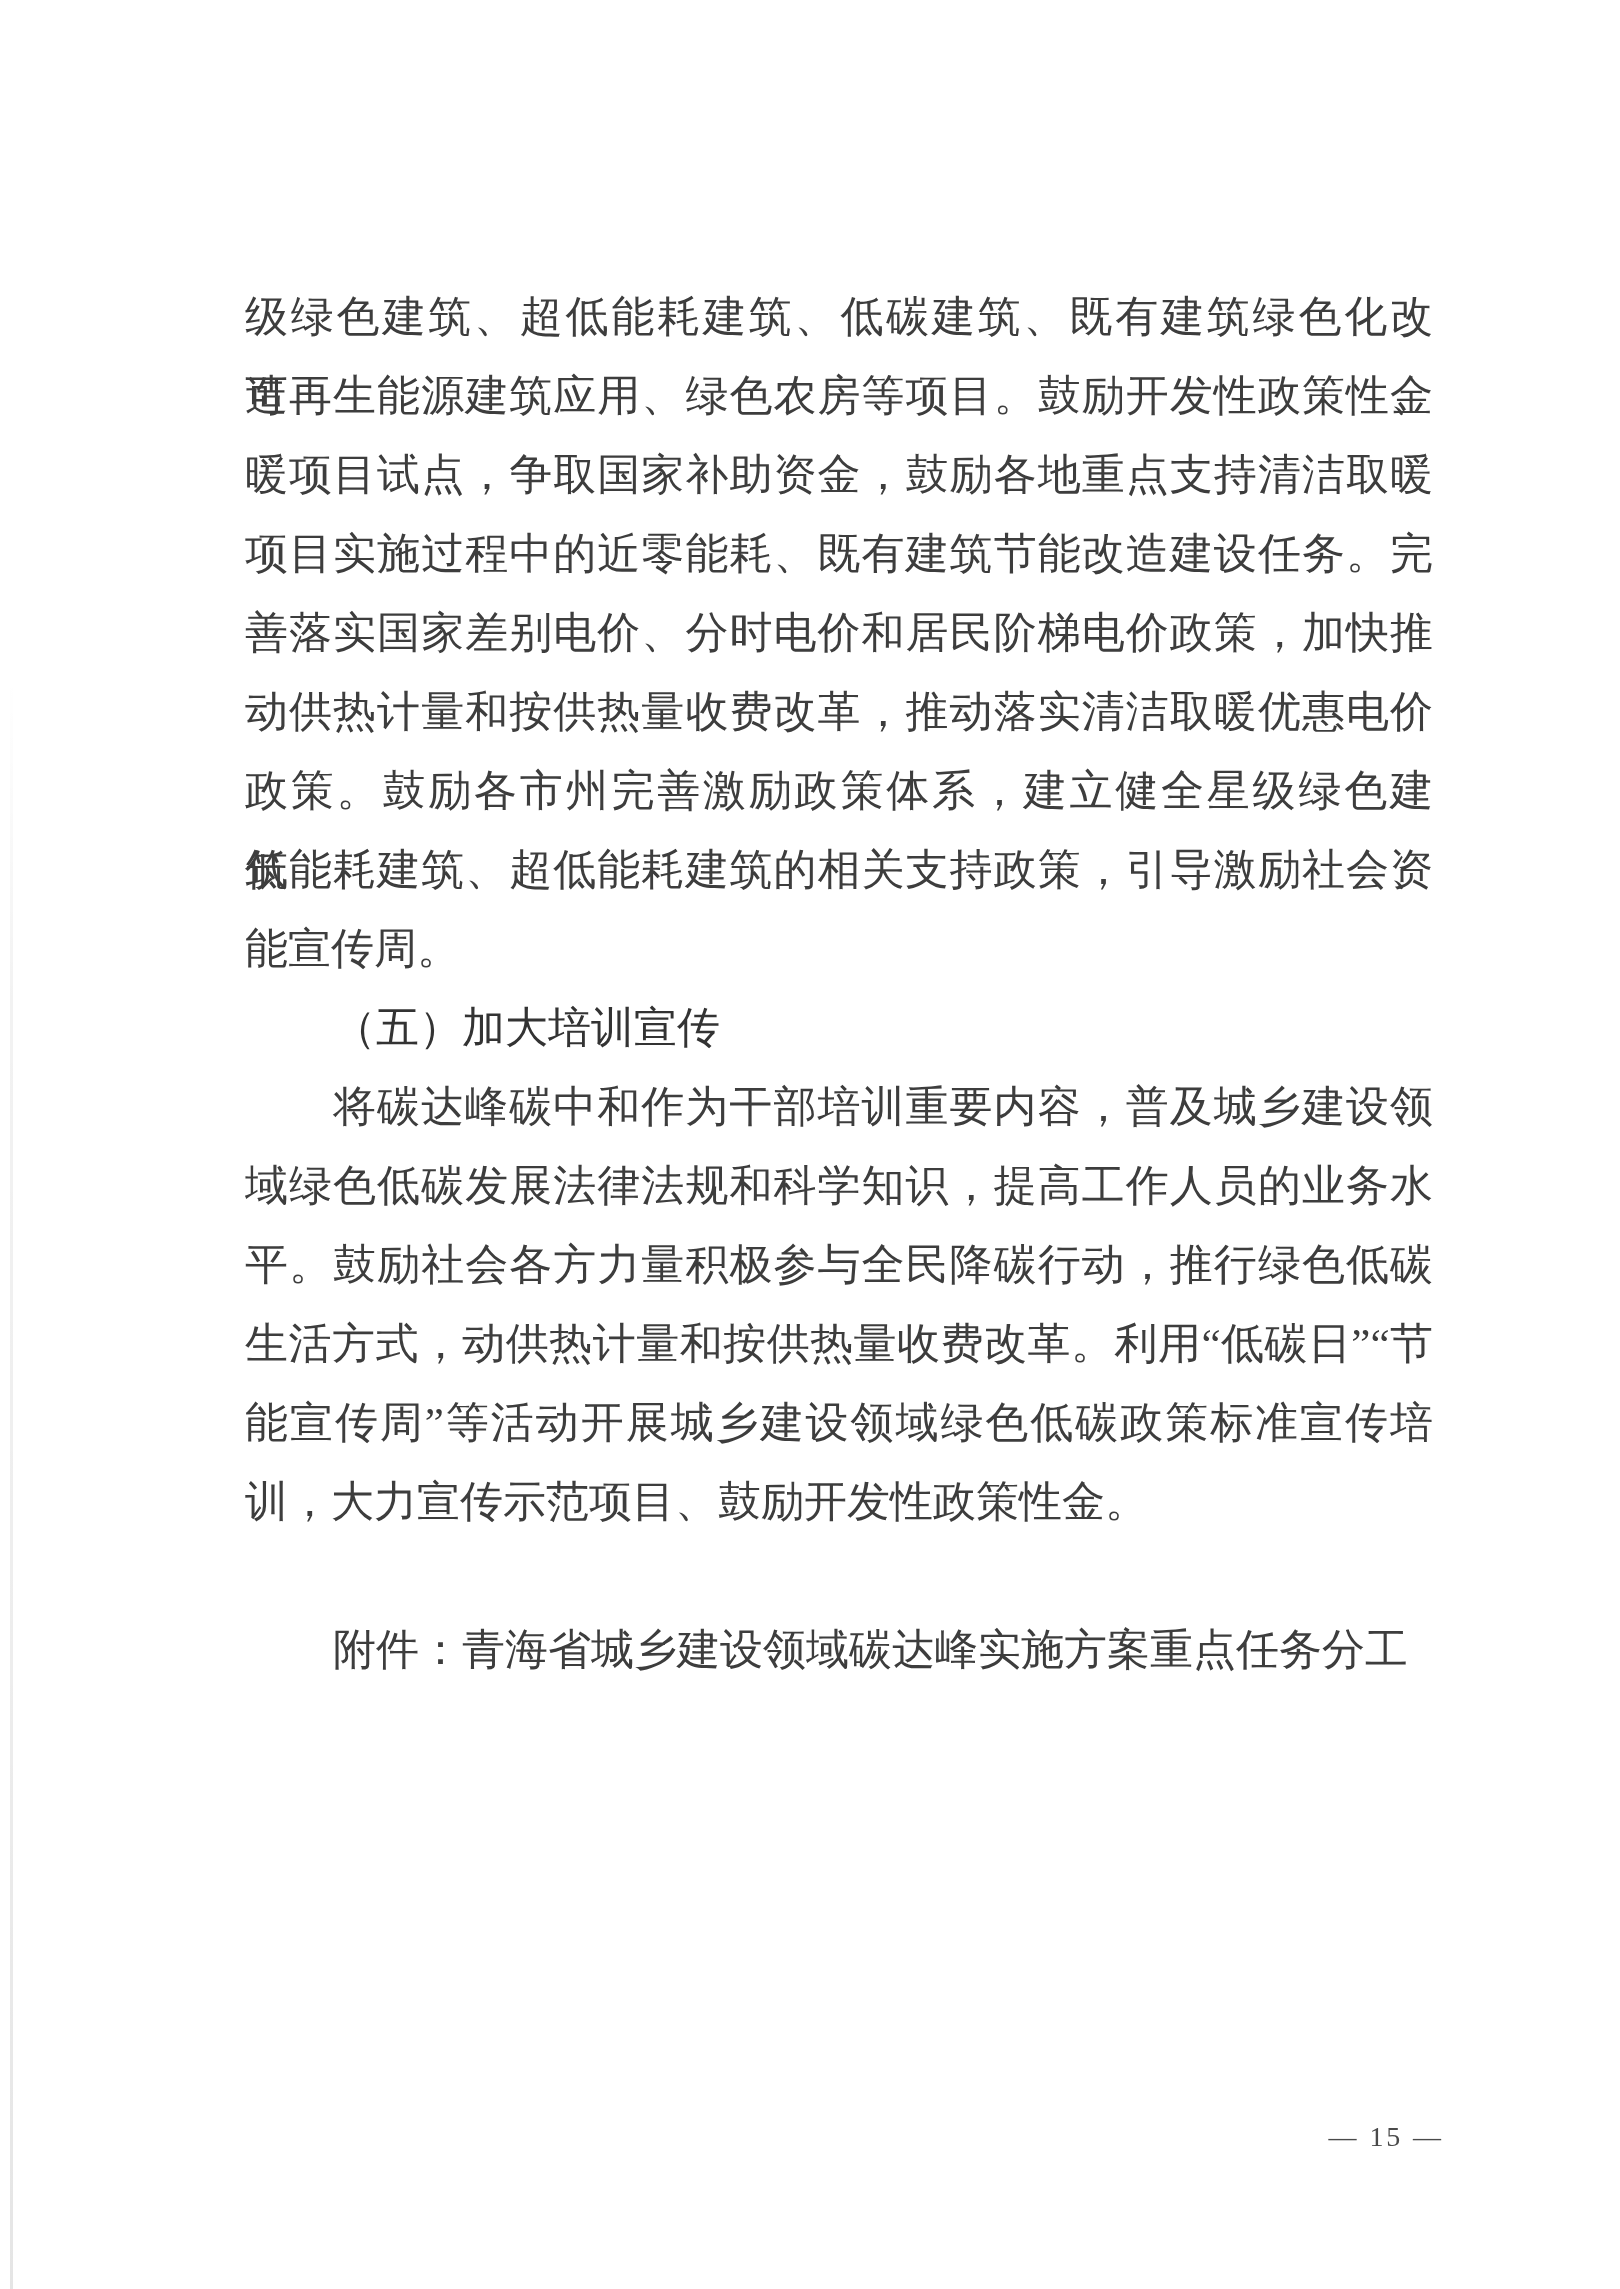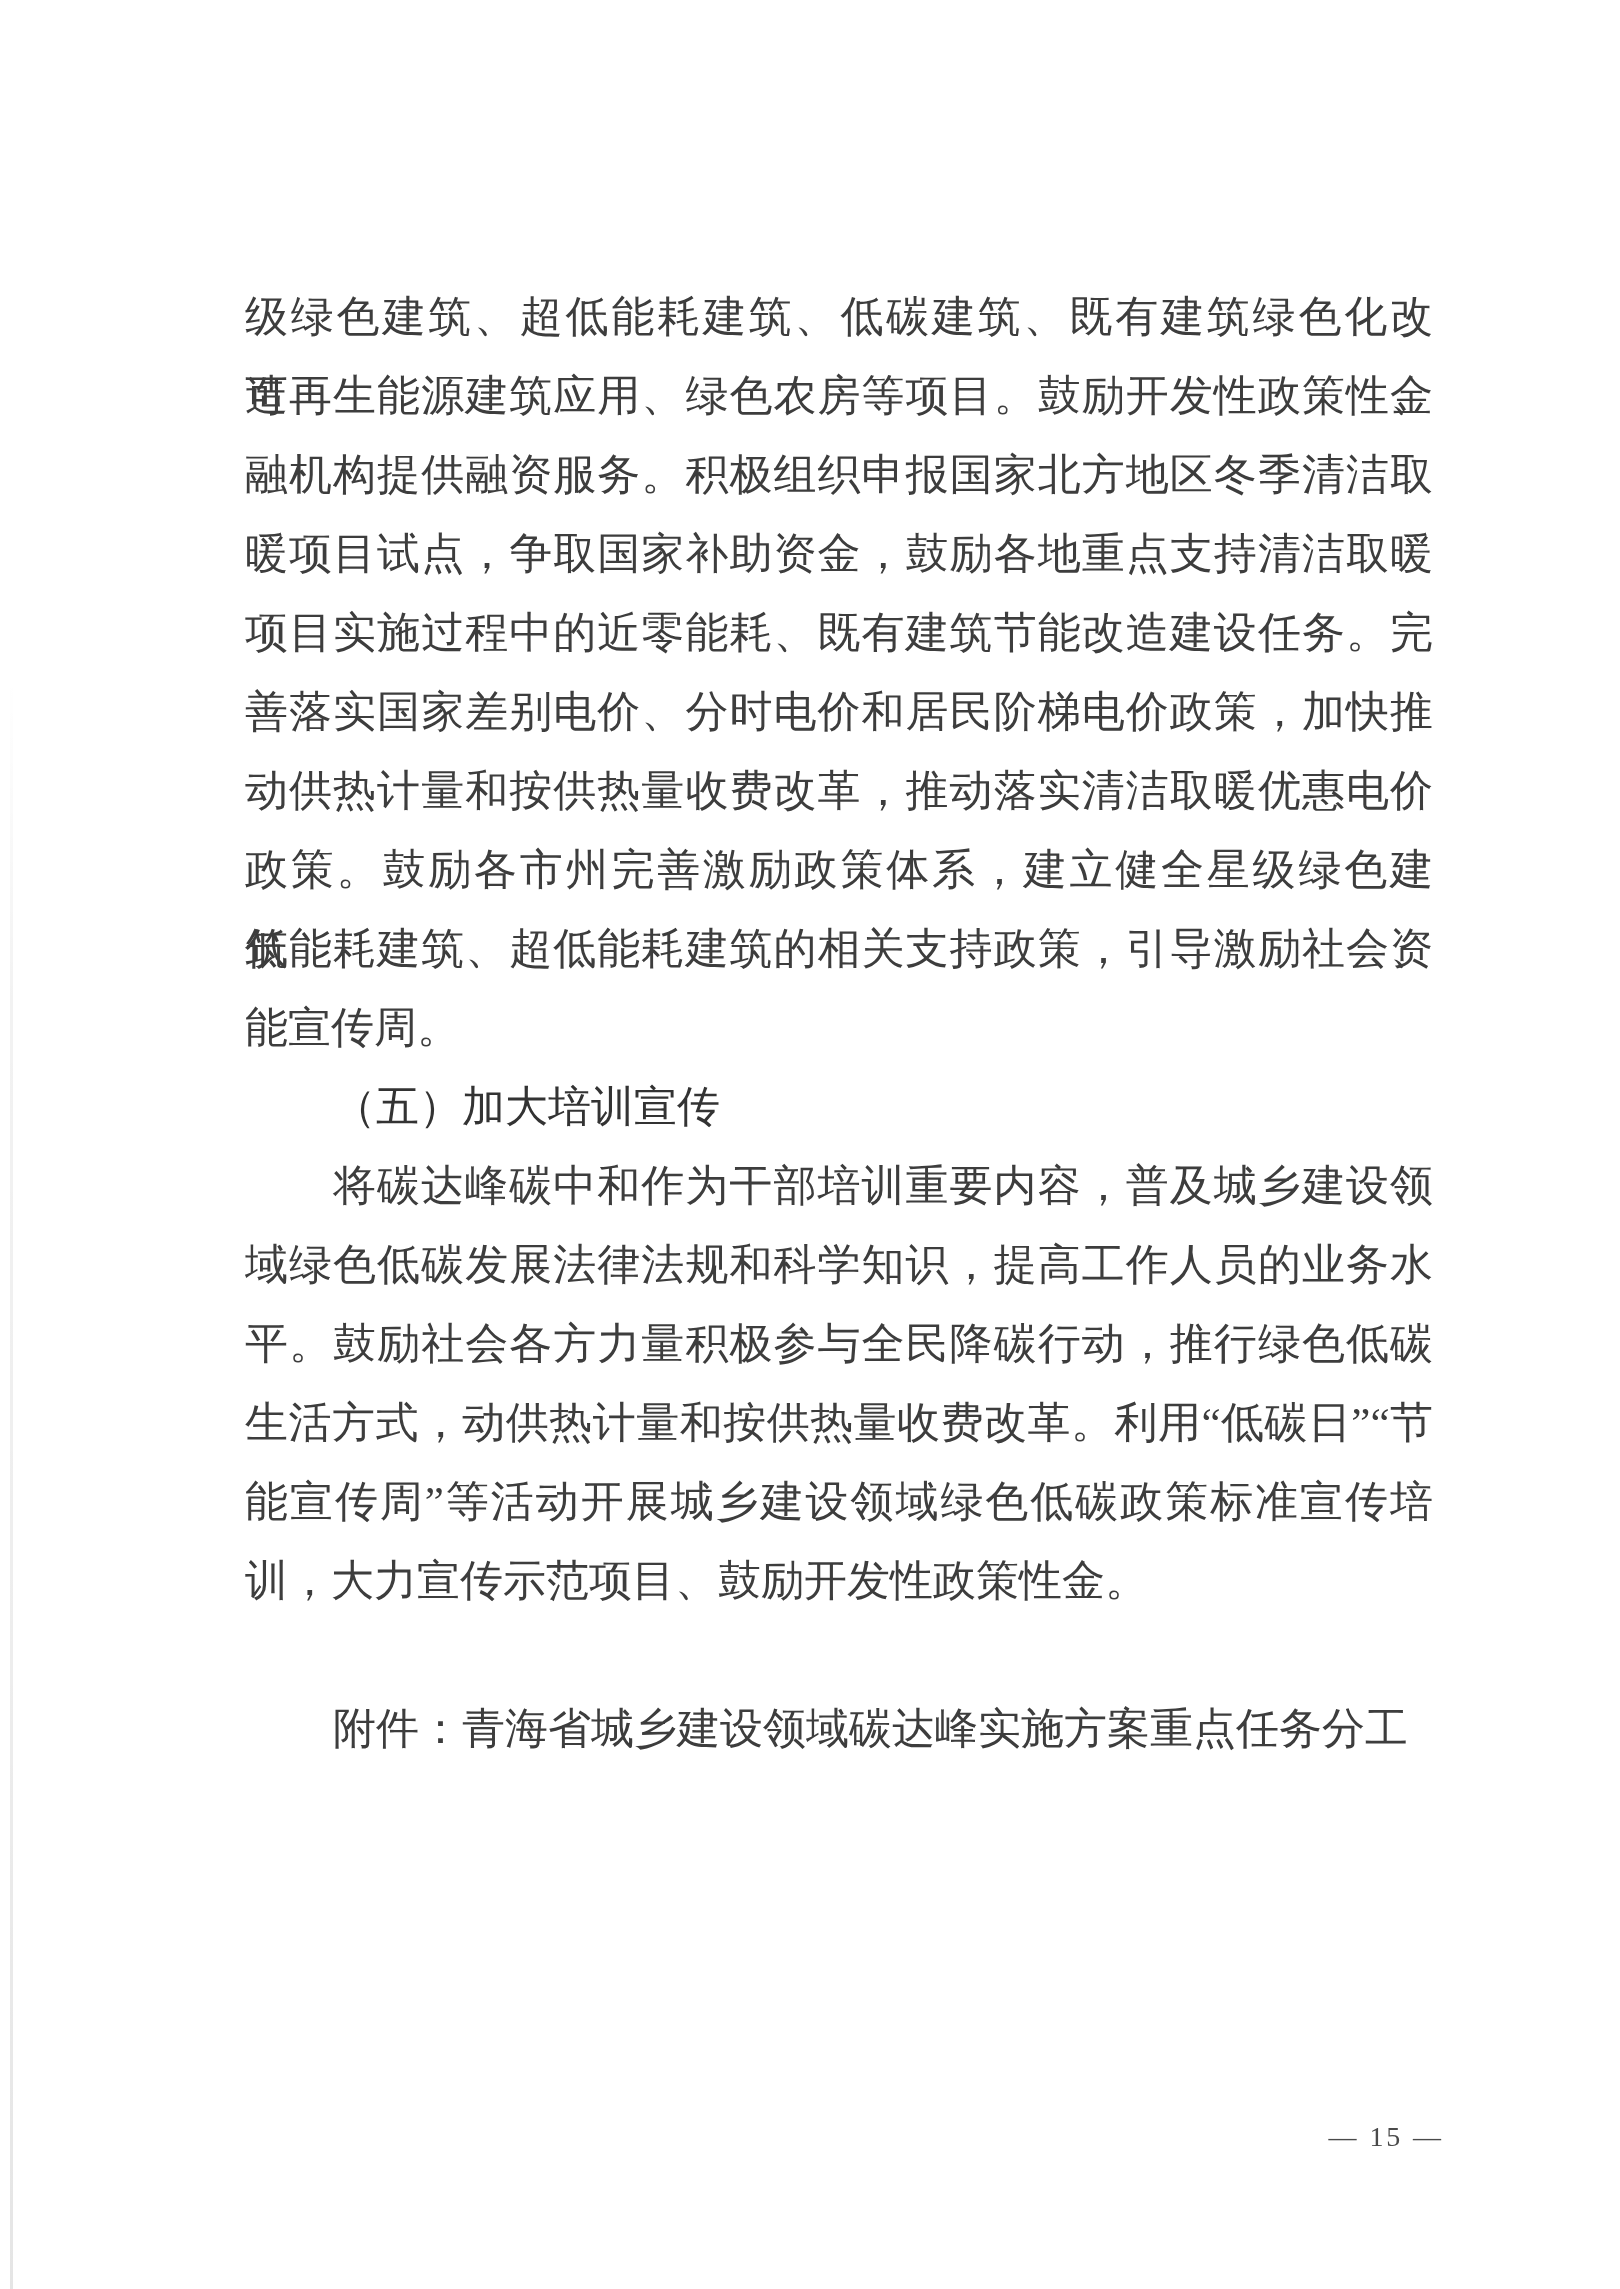--- a/index.html
+++ b/index.html
@@ -76,21 +76,20 @@
 </head>
 <body>
 
 <div class="page">
 
   <div class="edge-shadow"></div>
 
   <main class="text-block">
     <p class="ln just">级绿色建筑、超低能耗建筑、低碳建筑、既有建筑绿色化改造、</p>
     <p class="ln just">可再生能源建筑应用、绿色农房等项目。鼓励开发性政策性金</p>
-    <p class="ln just">融机构提供融资服务。积极组织申报国家北方地区冬季清洁取</p>
     <p class="ln just">暖项目试点，争取国家补助资金，鼓励各地重点支持清洁取暖</p>
     <p class="ln just">项目实施过程中的近零能耗、既有建筑节能改造建设任务。完</p>
     <p class="ln just">善落实国家差别电价、分时电价和居民阶梯电价政策，加快推</p>
     <p class="ln just">动供热计量和按供热量收费改革，推动落实清洁取暖优惠电价</p>
     <p class="ln just">政策。鼓励各市州完善激励政策体系，建立健全星级绿色建筑、</p>
     <p class="ln just">低能耗建筑、超低能耗建筑的相关支持政策，引导激励社会资</p>
     <p class="ln">能宣传周。</p>
 
     <h3 class="ln heading indent">（五）加大培训宣传</h3>
 

